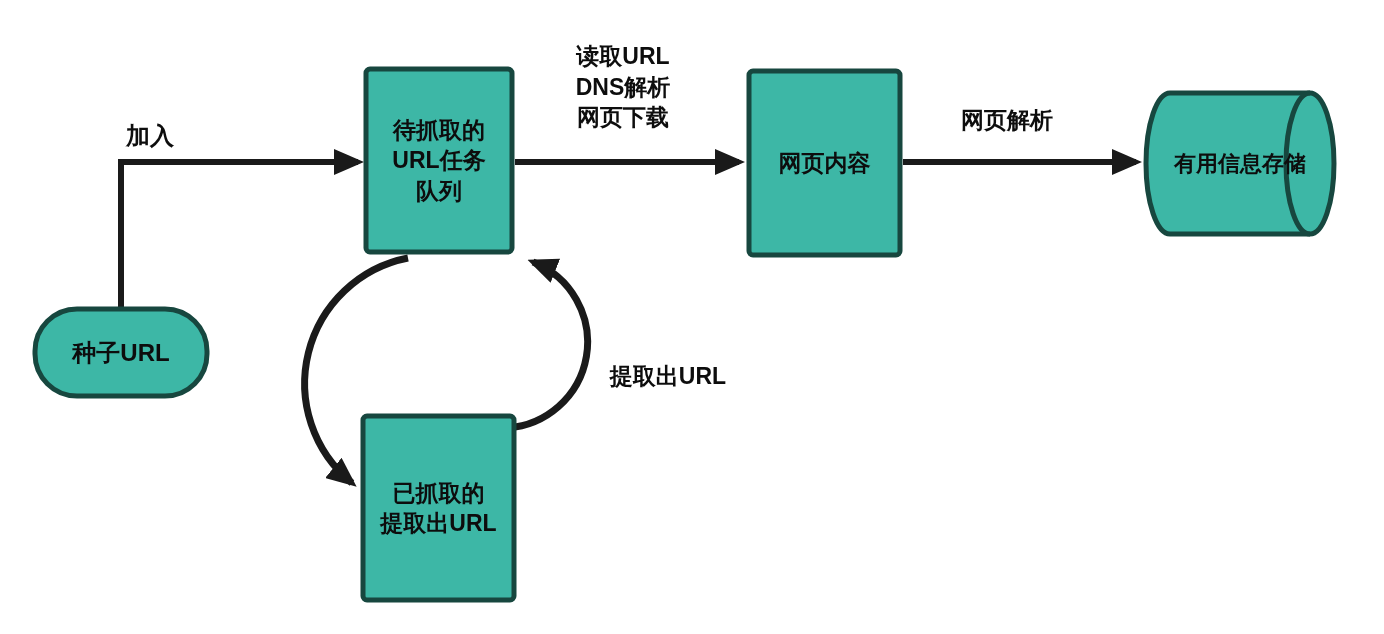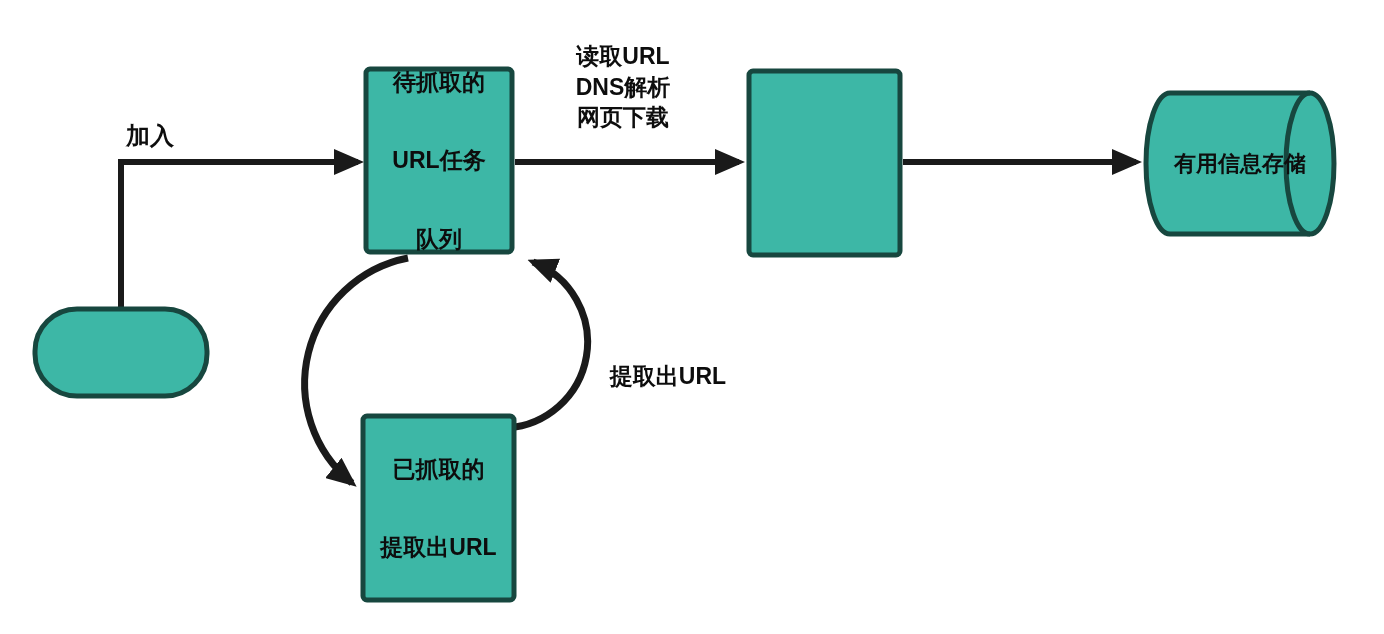--- a/index.html
+++ b/index.html
@@ -17,21 +17,21 @@
     position: absolute;
     display: flex;
     flex-direction: column;
     align-items: center;
     justify-content: center;
     text-align: center;
     font-weight: bold;
     color: #0d0d0d;
     line-height: 1.32;
   }
-  .node-label { font-size: 23px; gap: 48px; }
+  .node-label { font-size: 23px; }
   .seed-label { font-size: 24px; }
   .edge-label { font-size: 23px; }
 </style>
 </head>
 <body>
 
 <div class="canvas">
 
   <svg width="1384" height="634" viewBox="0 0 1384 634">
     <defs>
@@ -55,45 +55,54 @@
     <rect x="366" y="69" width="146" height="183" rx="4" ry="4" fill="#3db7a6" stroke="#17473f" stroke-width="5"></rect>
 
     <rect x="749" y="71" width="151" height="184" rx="4" ry="4" fill="#3db7a6" stroke="#17473f" stroke-width="5"></rect>
 
     <rect x="363" y="416" width="151" height="184" rx="4" ry="4" fill="#3db7a6" stroke="#17473f" stroke-width="5"></rect>
 
     <path d="M 1170 93 L 1310 93 A 24 70.5 0 0 1 1310 234 L 1170 234 A 24 70.5 0 0 1 1170 93 Z" fill="#3db7a6" stroke="#17473f" stroke-width="5"></path>
     <path d="M 1310 93 A 24 70.5 0 0 0 1310 234" fill="none" stroke="#17473f" stroke-width="5"></path>
   </svg>
 
+  <div class="label seed-label" style="left:35px; top:309px; width:172px; height:87px;">
+    <span>种子URL</span>
+  </div>
 
   <div class="label node-label" style="left:366px; top:69px; width:146px; height:183px;">
     <span>待抓取的</span>
     <span>URL任务</span>
     <span>队列</span>
   </div>
 
+  <div class="label node-label" style="left:749px; top:71px; width:151px; height:184px;">
+    <span>网页内容</span>
+  </div>
 
   <div class="label node-label" style="left:363px; top:416px; width:151px; height:184px;">
     <span>已抓取的</span>
     <span>提取出URL</span>
   </div>
 
   <div class="label node-label" style="left:1146px; top:93px; width:188px; height:141px; font-size:22px;justify-content:center;">
     <span>有用信息存储</span>
   </div>
 
   <div class="label edge-label" style="left:90px; top:120px; width:120px; height:32px; font-size:24px;">
     <span>加入</span>
   </div>
 
   <div class="label edge-label" style="left:533px; top:40px; width:180px; height:94px;">
     <span>读取URL</span>
     <span>DNS解析</span>
     <span>网页下载</span>
   </div>
 
+  <div class="label edge-label" style="left:927px; top:104px; width:160px; height:32px;">
+    <span>网页解析</span>
+  </div>
 
   <div class="label edge-label" style="left:558px; top:344px; width:220px; height:64px;">
     <span>提取出URL</span>
   </div>
 
 </div>
 
 </body></html>

